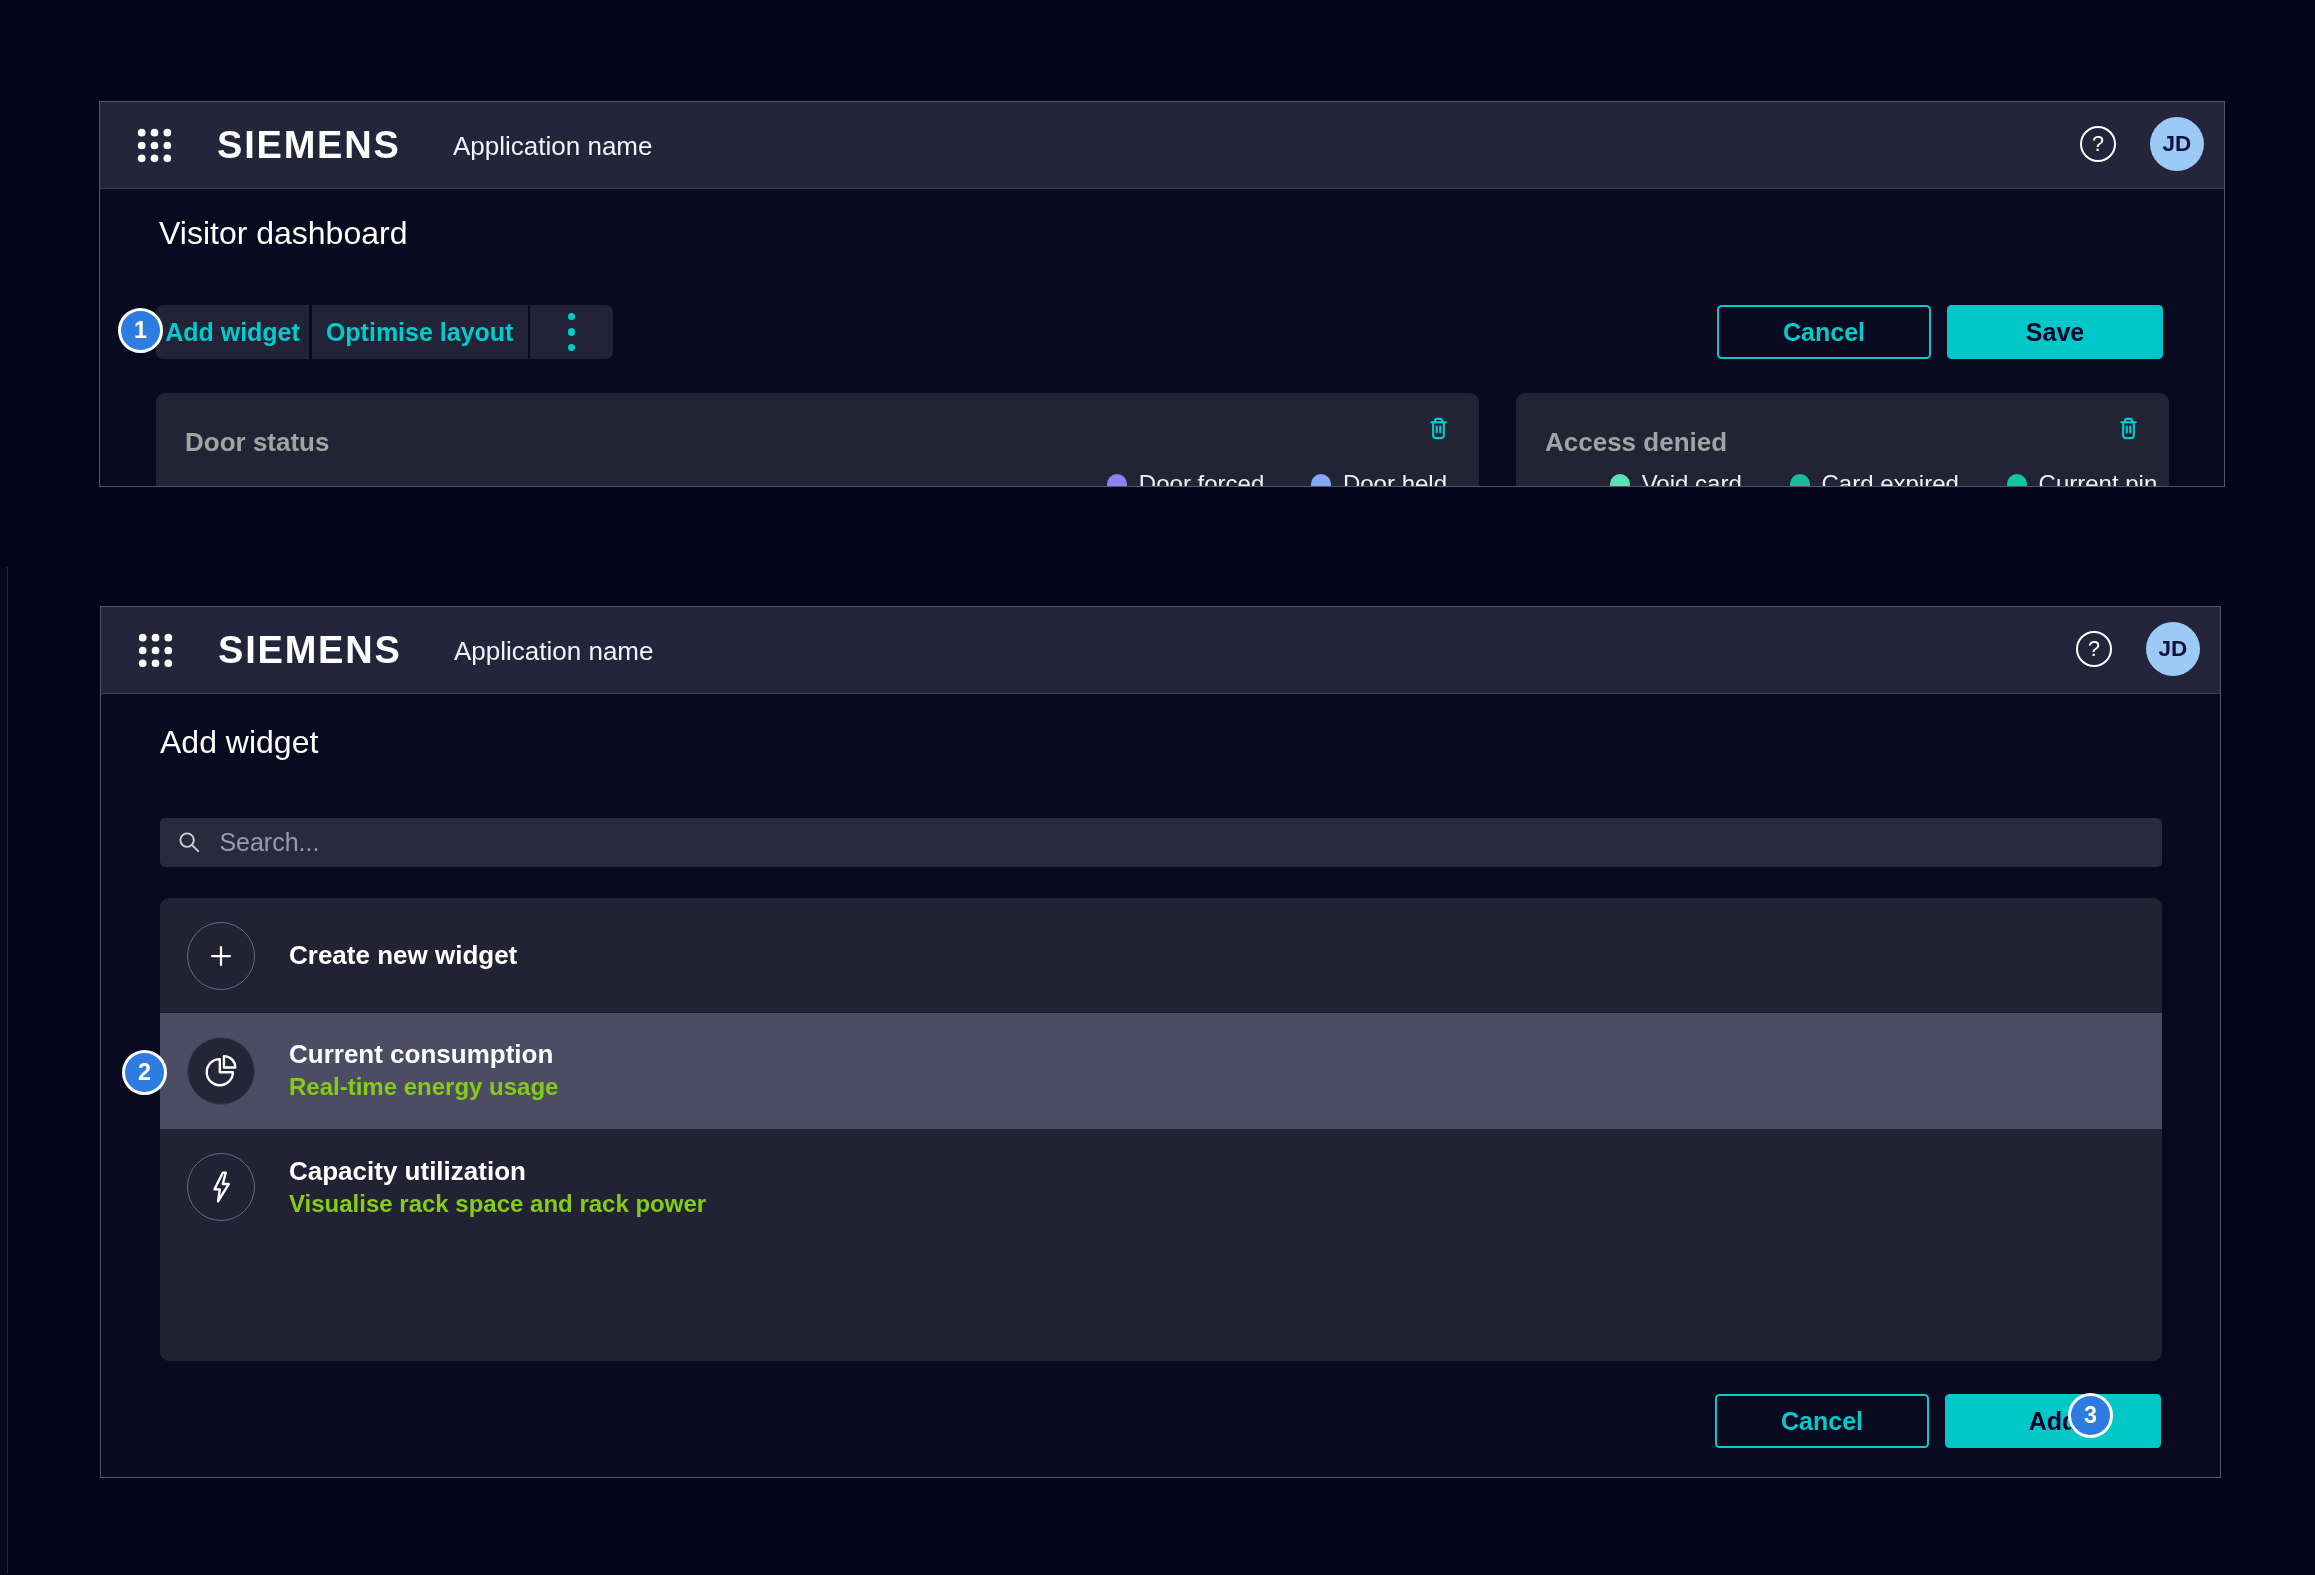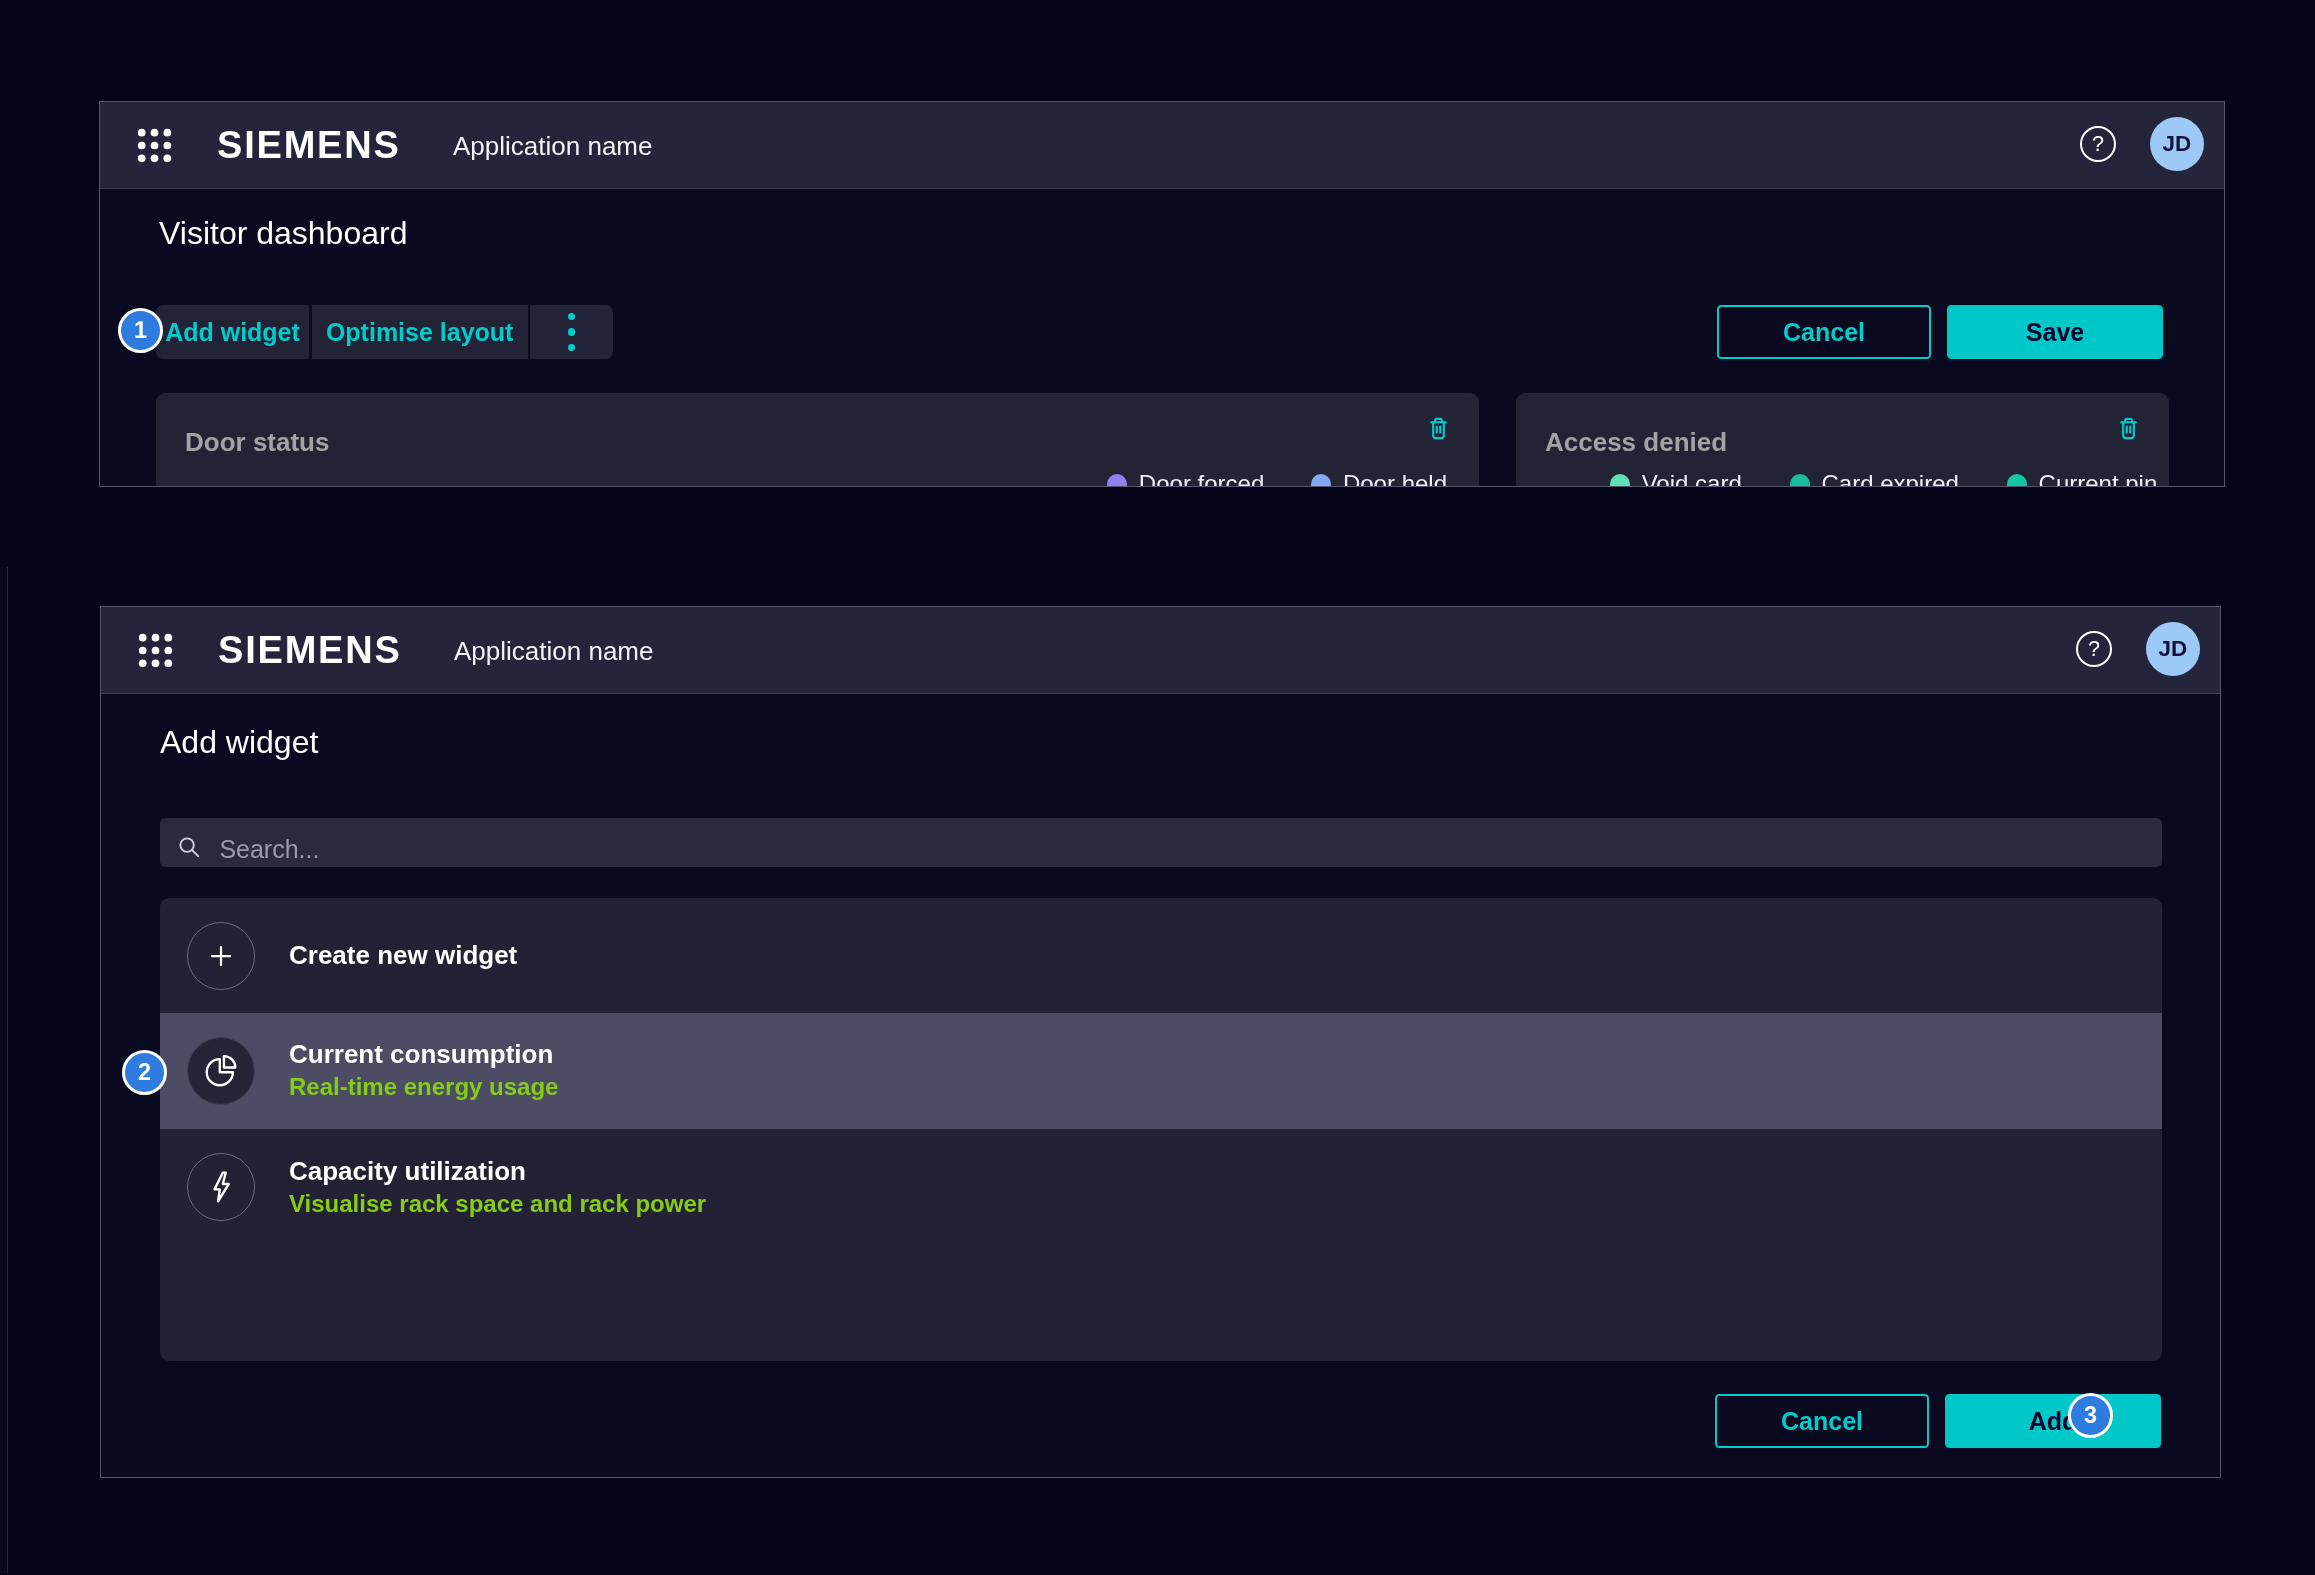--- a/index.html
+++ b/index.html
@@ -66,21 +66,21 @@
     box-sizing:border-box;flex:none;
   }
   .card-title{position:absolute;left:29px;top:23.4px;font-size:26px;font-weight:700;color:#a3a3a3;margin-top:11px;}
   .trash-btn{position:absolute;right:25px;top:20px;width:31px;height:31px;color:#00cccc;cursor:pointer;}
   .legend{position:absolute;top:77px;display:flex;align-items:center;font-size:24px;color:#f0f0f5;}
   .legend-item{display:flex;align-items:center;}
   .legend-dot{width:20px;height:20px;border-radius:50%;margin-right:11.7px;flex:none;}
   
   .search-box{
     position:absolute;left:59px;top:211px;width:2002px;height:49px;box-sizing:border-box;
-    background:#2a2a3e;border-radius:5.4px;display:flex;align-items:flex-start;padding:16px 16px;
+    background:#2a2a3e;border-radius:5.4px;display:flex;align-items:center;padding:8px 16px;
   }
   .search-box svg{flex:none;margin-right:14.4px;}
   .search-box input{
     flex:1;background:transparent;border:none;outline:none;
     color:#e8e8f0;font-size:25px;font-family:"Liberation Sans", sans-serif;
   }
   .search-box input::placeholder{color:#9a9aac;}
   
   .wlist{
     position:absolute;left:59px;top:291px;width:2002px;height:463px;

